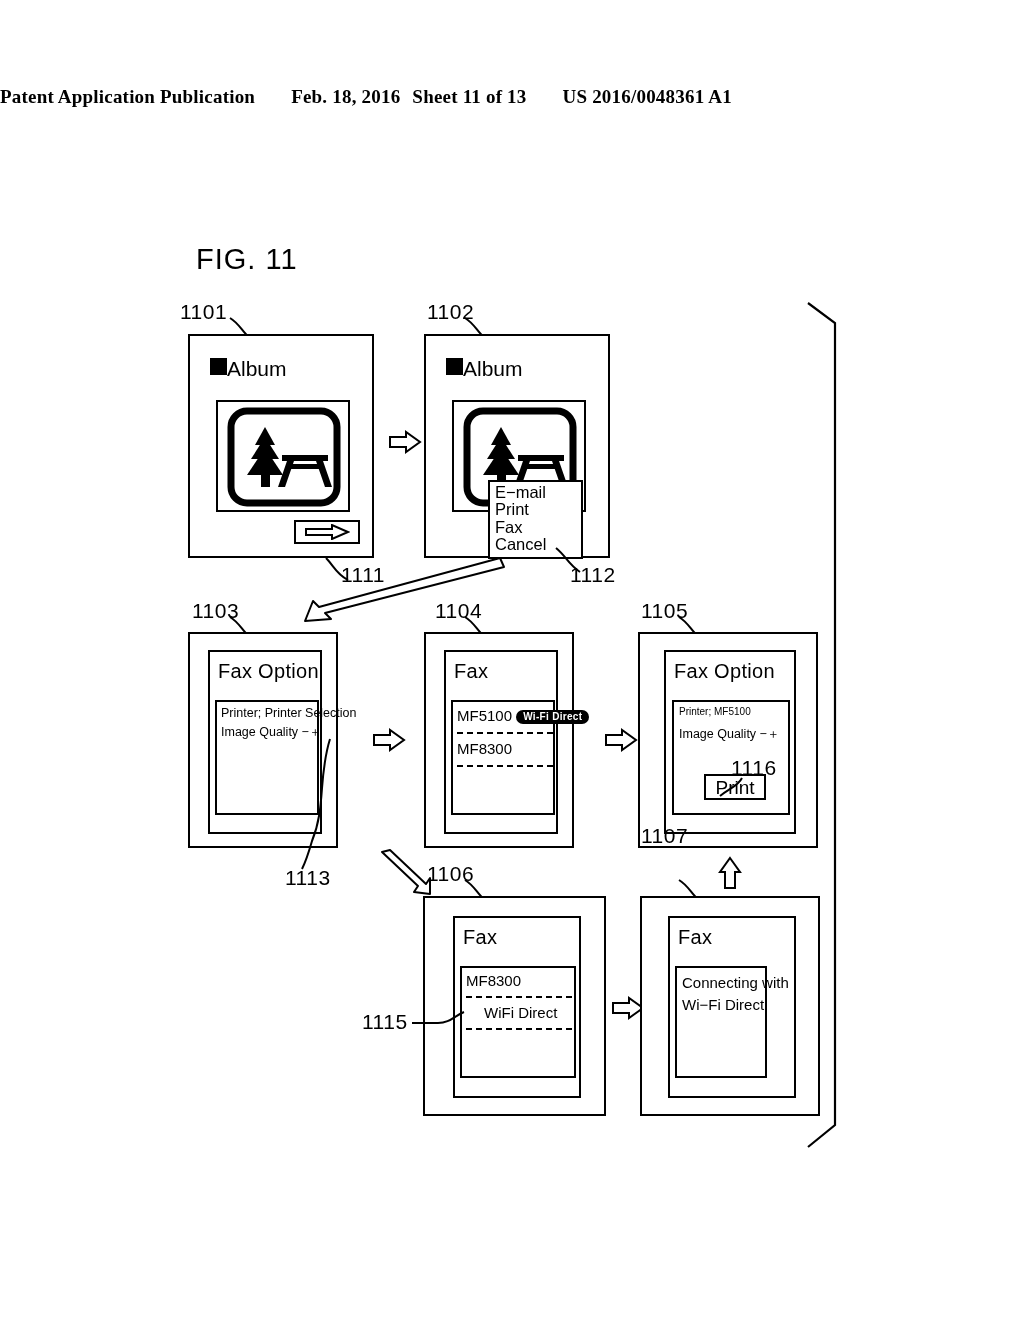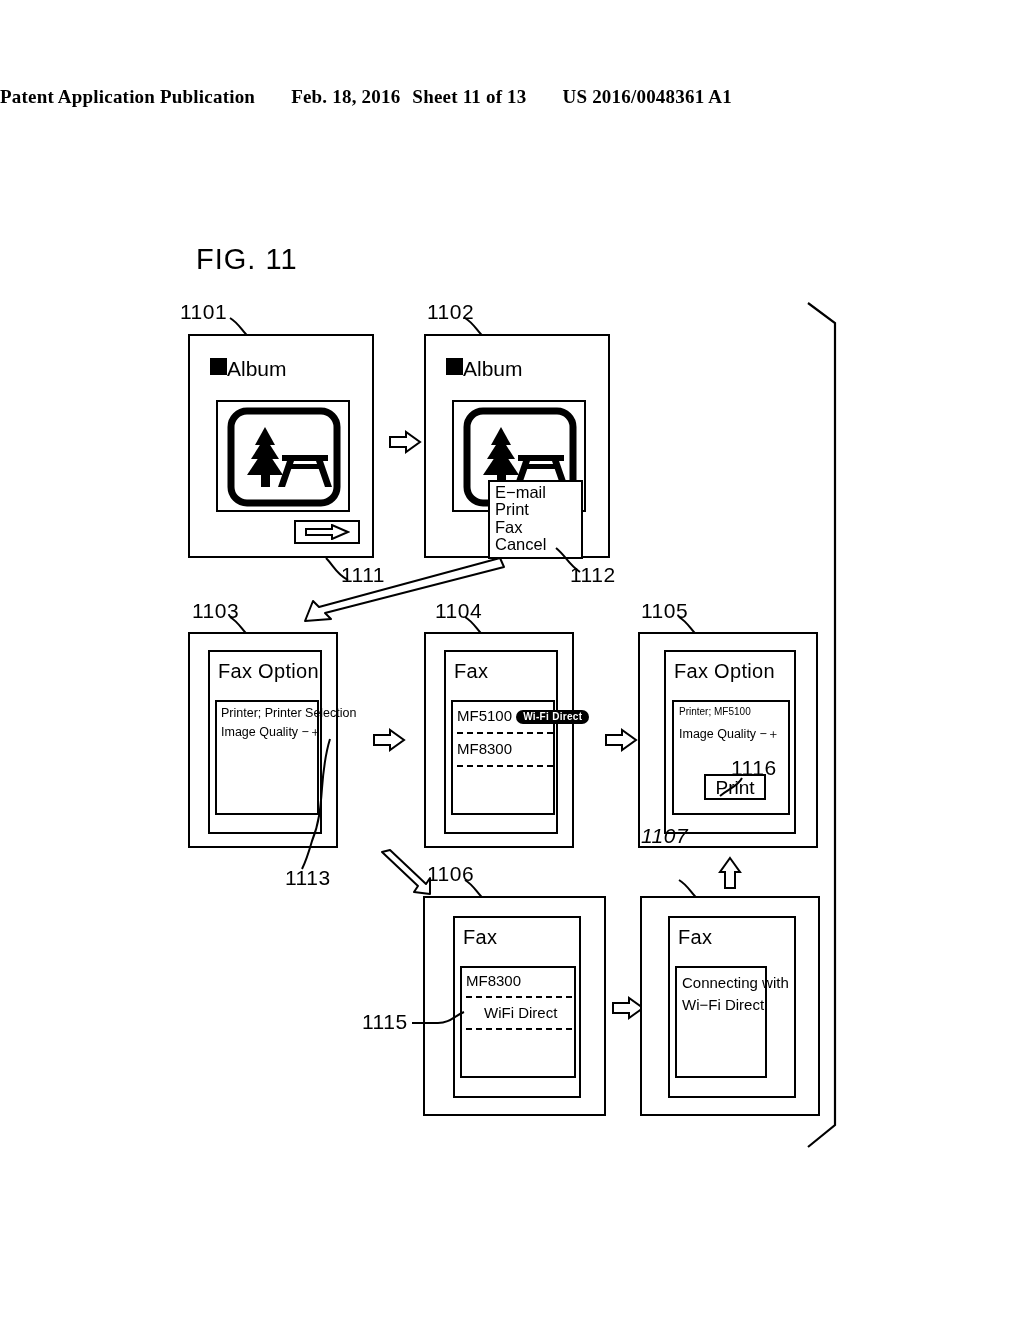--- a/index.html
+++ b/index.html
@@ -264,21 +264,21 @@
 
 <div class="ref" style="left:362px;top:1010px;">1115</div>
 <svg class="lead" style="left:412px;top:1008px;width:60px;height:34px;">
   <path d="M0,15 L26,15 C38,15 42,8 52,4" fill="none" stroke="#000" stroke-width="2"></path>
 </svg>
 
 <svg class="arrow-ico" style="left:611px;top:996px;width:34px;height:24px;">
   <polygon points="2,7 18,7 18,2 32,12 18,22 18,17 2,17" fill="#fff" stroke="#000" stroke-width="2"></polygon>
 </svg>
 
-<div class="ref" style="left:641px;top:824px;font-style:italic;">1107</div>
+<div class="ref" style="left:641px;top:824px;">1107</div>
 <svg class="lead" style="left:677px;top:876px;width:40px;height:30px;">
   <path d="M2,4 C12,10 14,18 22,24" fill="none" stroke="#000" stroke-width="2"></path>
 </svg>
 
 <div class="panel" style="left:640px;top:896px;width:180px;height:220px;">
   <div class="inner" style="left:26px;top:18px;width:128px;height:182px;">
     <div class="scr-title" style="left:8px;top:8px;">Fax</div>
     <div class="inner" style="left:5px;top:48px;width:92px;height:112px;">
       <div class="listrow" style="left:5px;top:6px;">Connecting with</div>
       <div class="listrow" style="left:5px;top:28px;">Wi−Fi Direct</div>

